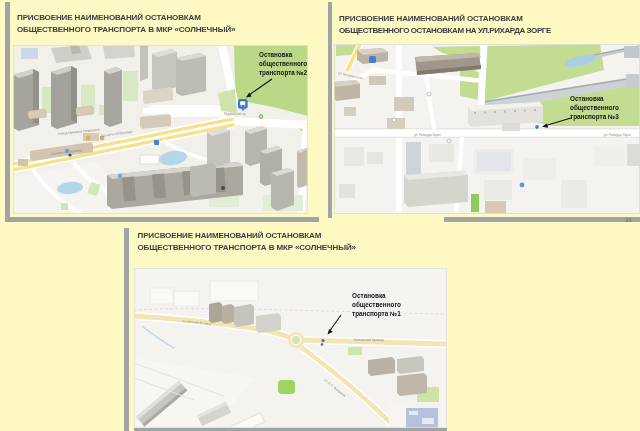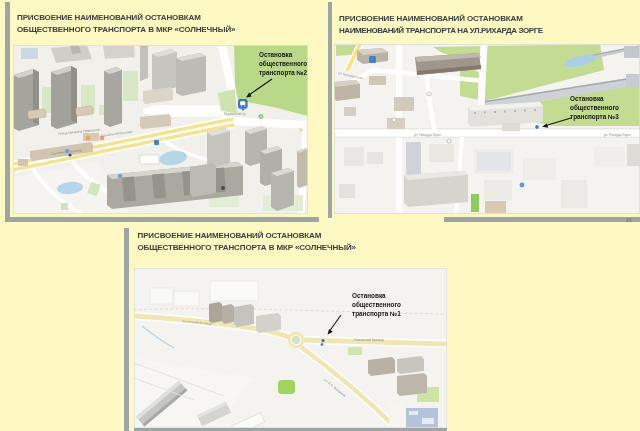--- a/index.html
+++ b/index.html
@@ -136,21 +136,21 @@
 
       <text x="246" y="11.5" font-size="6.3" font-weight="bold" fill="#141414">Остановка</text>
       <text x="246" y="20.5" font-size="6.3" font-weight="bold" fill="#141414">общественного</text>
       <text x="246" y="29.5" font-size="6.3" font-weight="bold" fill="#141414">транспорта №2</text>
       <rect x="0.4" y="0.4" width="294.2" height="168.2" fill="none" stroke="#e0dfd9" stroke-width="0.8"></rect>
     </svg>
   </div>
   <div class="abs bar" style="left:5px;top:217px;width:314px;height:5px;"></div>
 
   <div class="abs bar" style="left:327.5px;top:2px;width:4.5px;height:216px;"></div>
-  <div class="abs title" style="left:339px;top:13.2px;">ПРИСВОЕНИЕ НАИМЕНОВАНИЙ ОСТАНОВКАМ<br><span style="letter-spacing:-0.42px">НАИМЕНОВАНИЙ ТРАНСПОРТА НА УЛ.РИХАРДА ЗОРГЕ</span></div>
+  <div class="abs title" style="left:339px;top:13.2px;">ПРИСВОЕНИЕ НАИМЕНОВАНИЙ ОСТАНОВКАМ<br><span style="letter-spacing:-0.42px">ОБЩЕСТВЕННОГО ОСТАНОВКАМ НА УЛ.РИХАРДА ЗОРГЕ</span></div>
   <div class="abs" style="left:334px;top:44px;width:306px;height:170px;">
     <svg width="306" height="170" viewBox="0 0 306 170">
       <rect x="0" y="0" width="306" height="170" fill="#f4f3ef"></rect>
 
       <polygon points="2,1 26,1 26,10 2,12" fill="#c3dd95"></polygon>
       <polygon points="99,3 266,0 270,26 151,57 126,52 126,20" fill="#c2dc92"></polygon>
       <polygon points="250,12 306,1 306,4.5 251,16.5" fill="#c6cbce"></polygon>
       <path d="M250,13 L306,2" stroke="#a2a8ac" stroke-width="1.2" fill="none"></path>
       <polygon points="155,66 306,40 306,82 220,82 180,74" fill="#c2dc92"></polygon>
 

